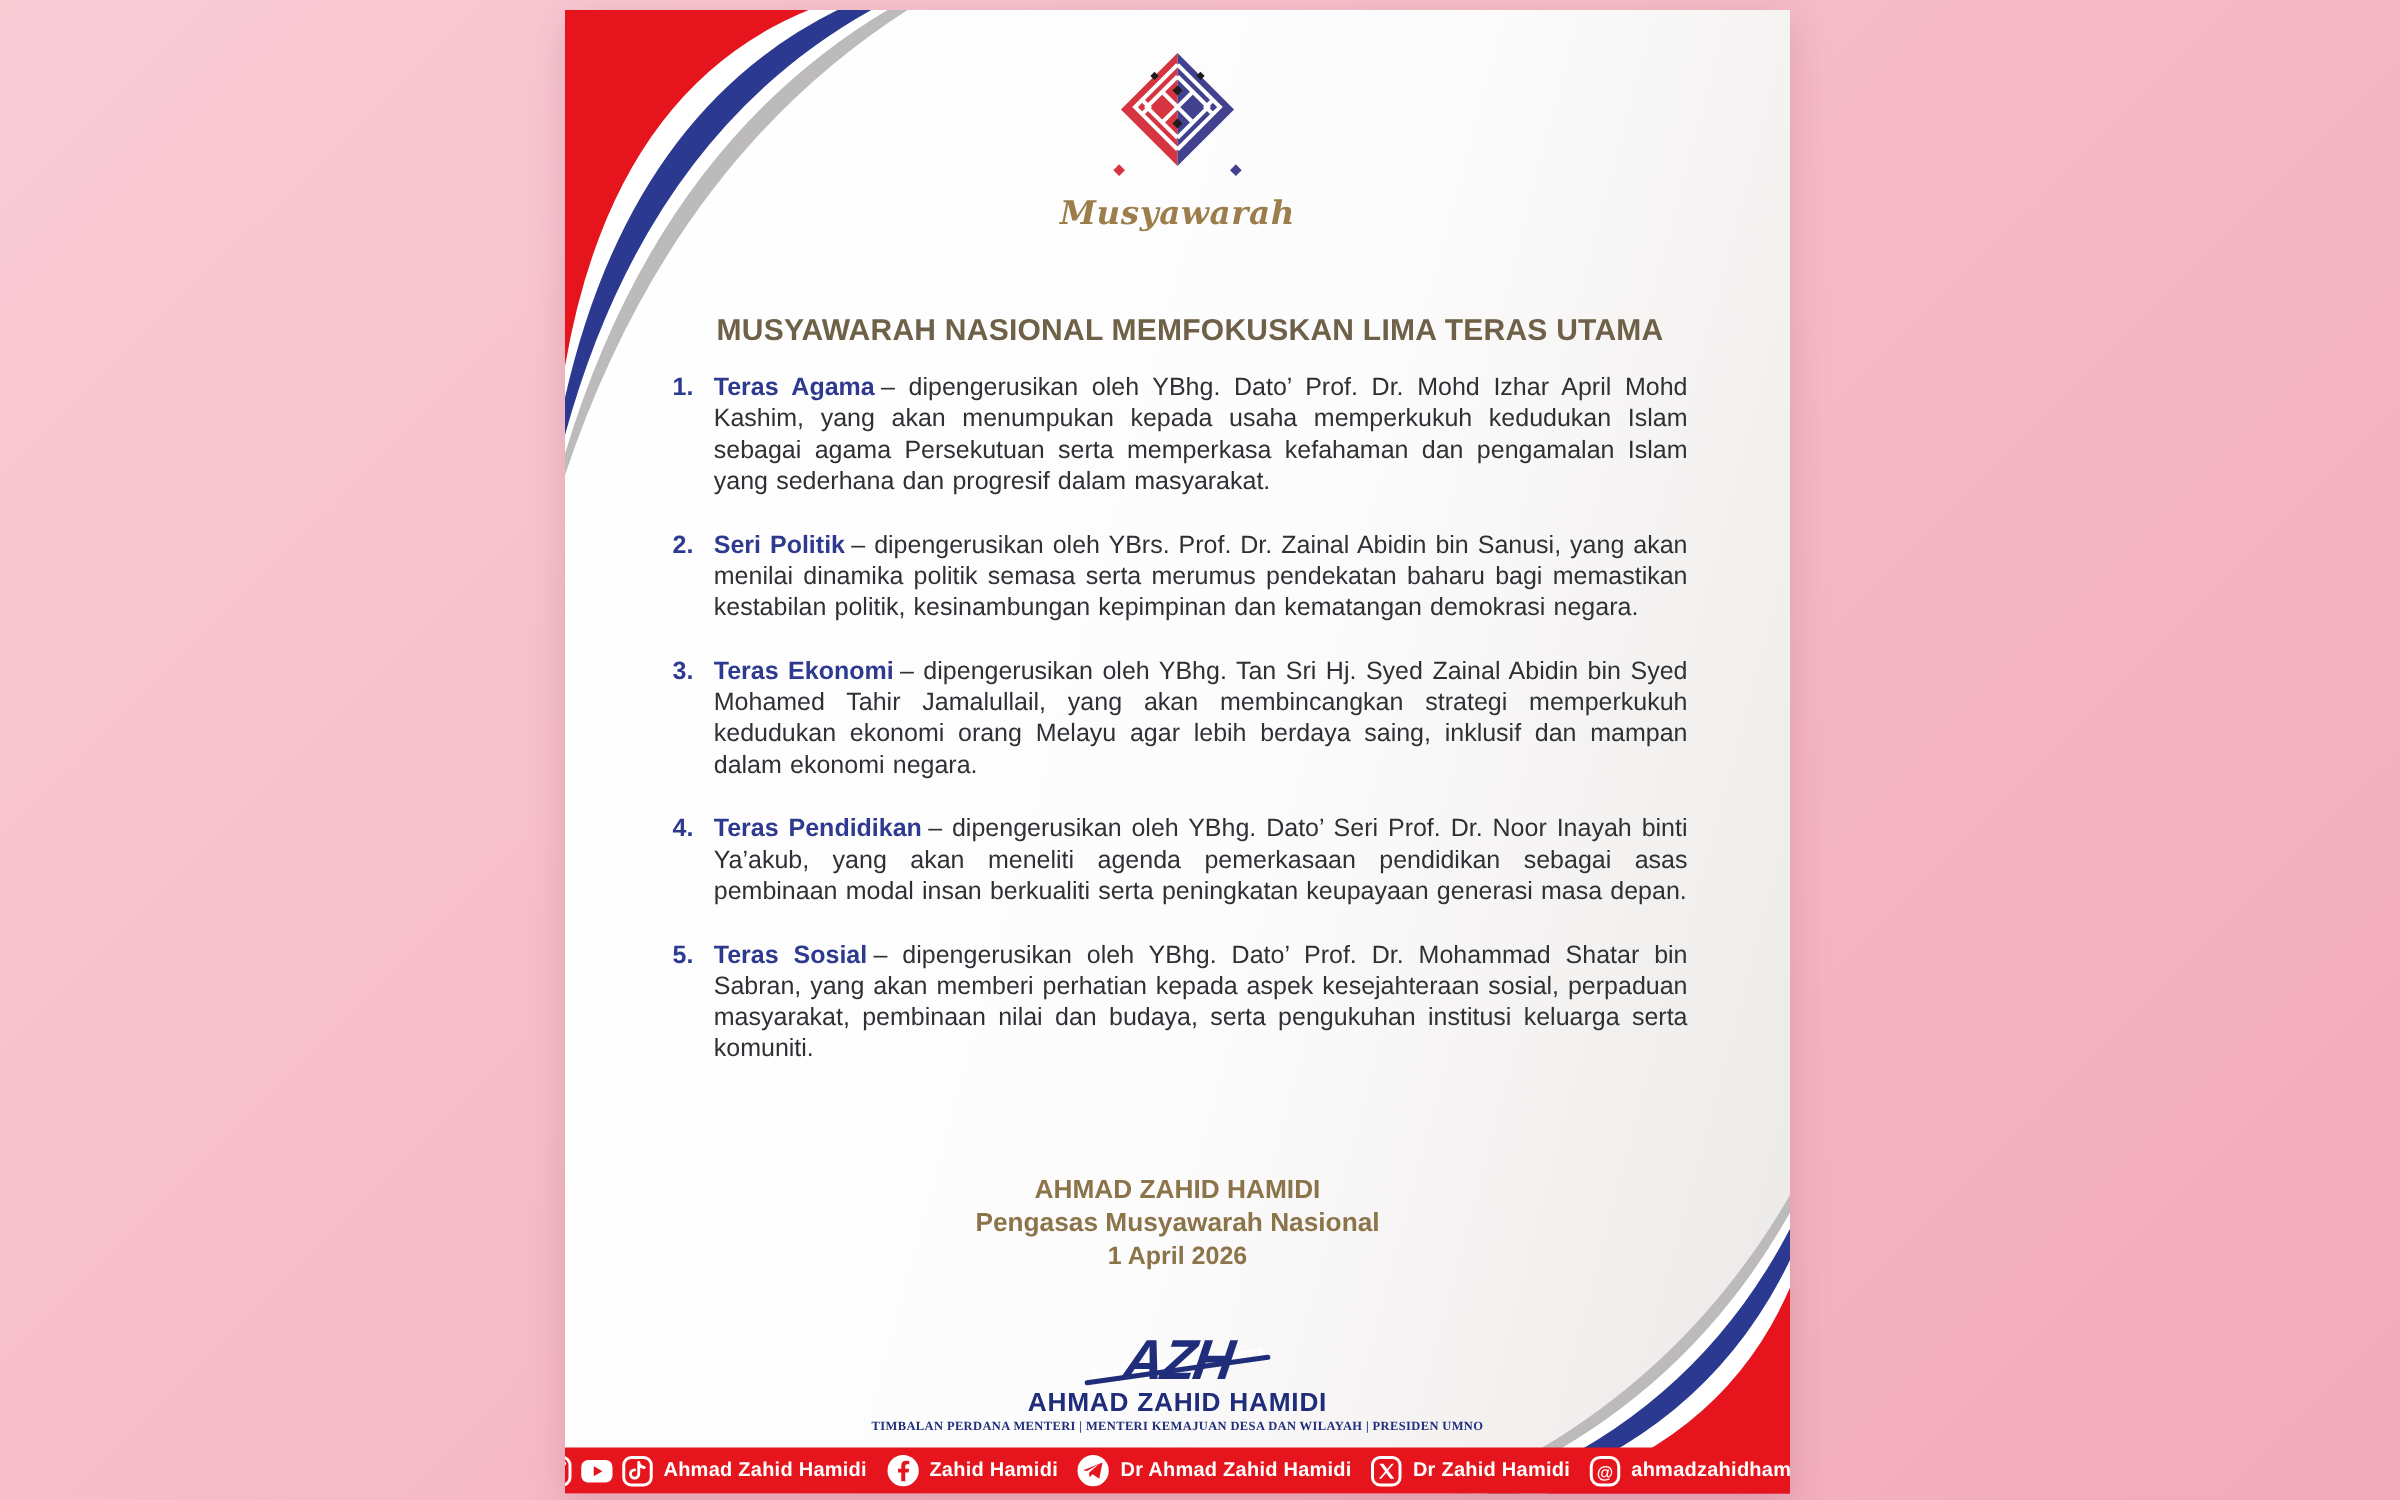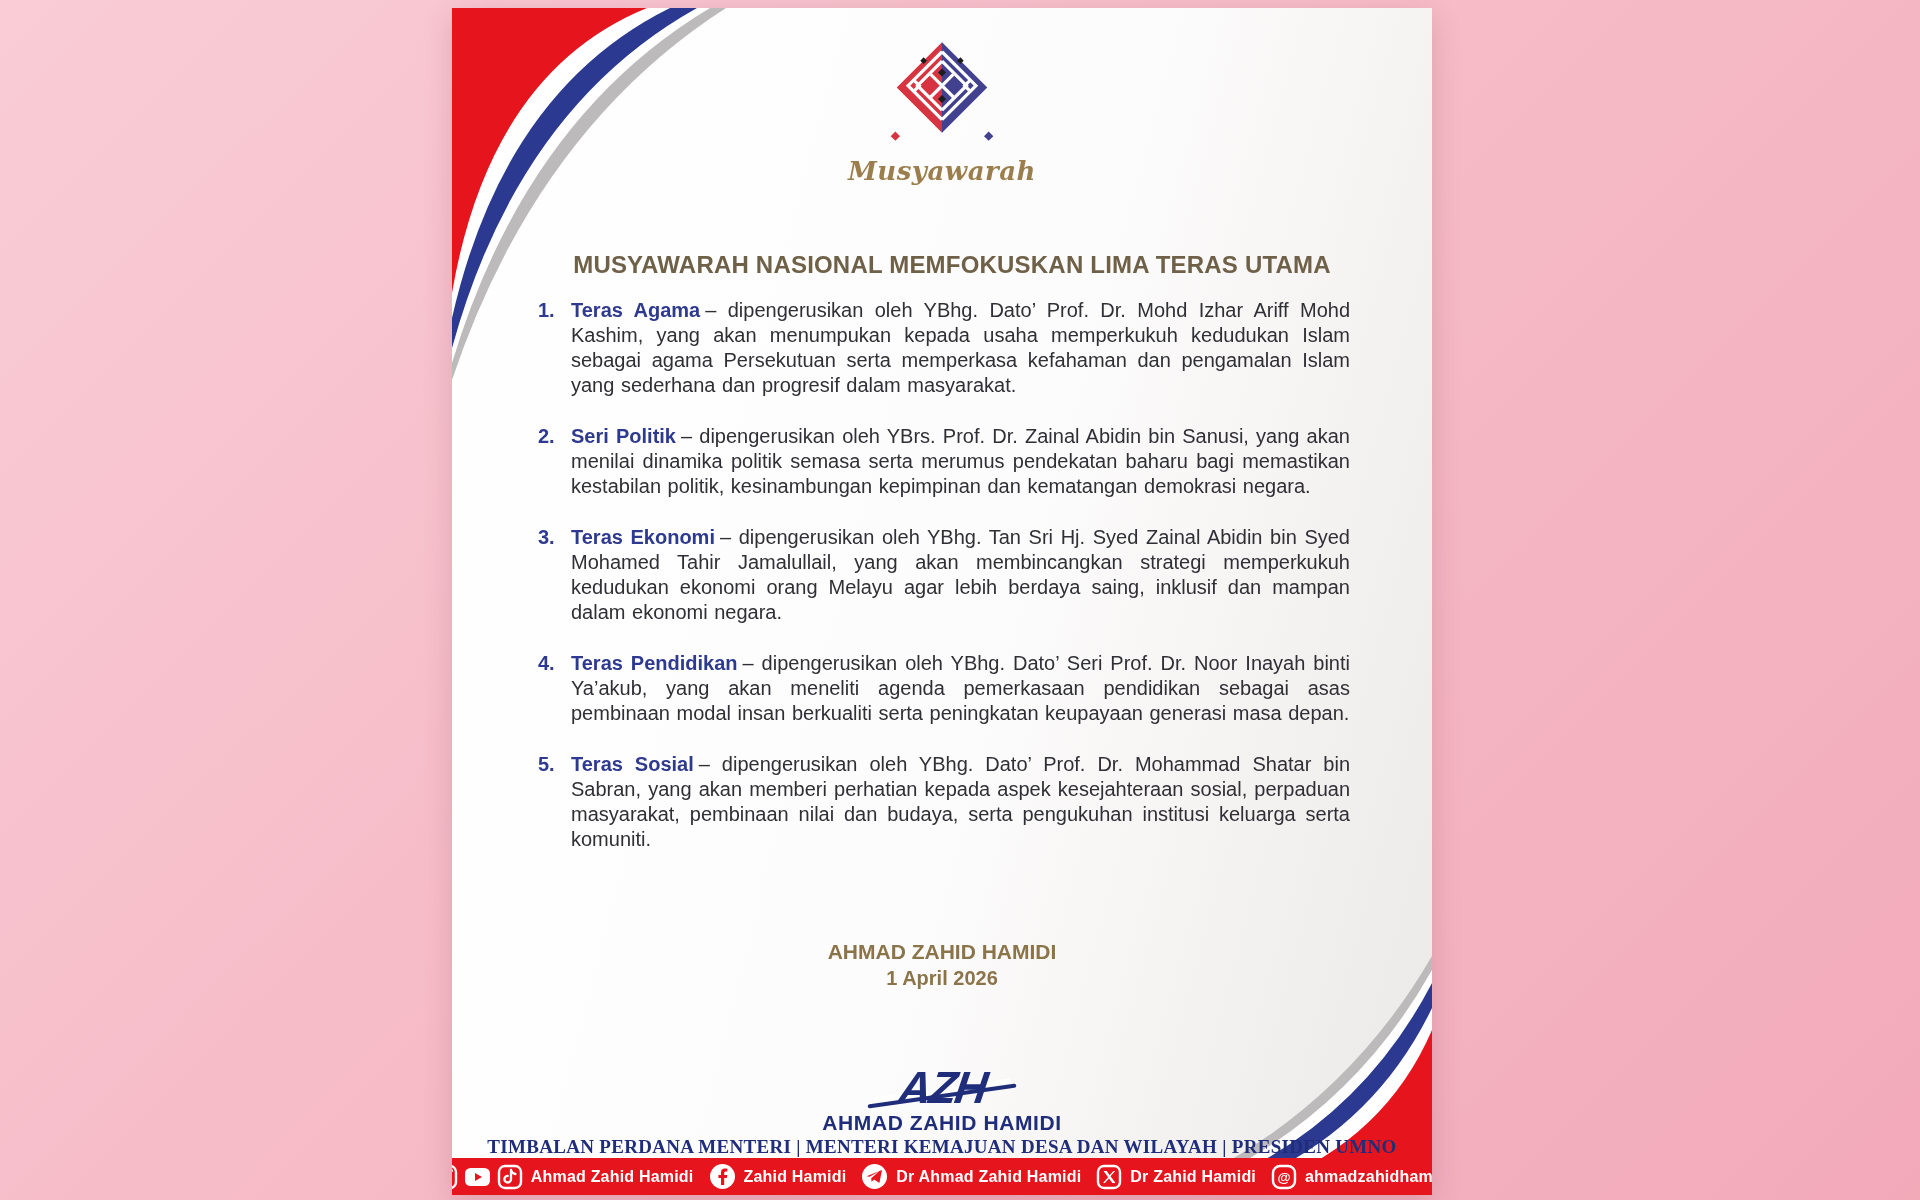--- a/index.html
+++ b/index.html
@@ -57,21 +57,21 @@
     letter-spacing:-2px;color:var(--footer-navy);transform:skewX(-8deg);
   }
   .azh-wrap::before{content:'';position:absolute;left:6px;right:6px;top:46%;height:5px;background:#fff;transform:rotate(-8deg);}
   .azh-wrap::after{content:'';position:absolute;left:0;right:0;top:58%;height:4px;background:var(--footer-navy);transform:rotate(-8deg);border-radius:3px;}
   .footer-name{
     position:absolute;left:0;right:0;top:1103px;text-align:center;
     font-size:21px;font-weight:bold;color:var(--footer-navy);letter-spacing:.6px;
   }
   .footer-titles{
     position:absolute;left:0;right:0;top:1128px;text-align:center;
-    font-family:"Liberation Serif",serif;font-weight:bold;font-size:19px;color:var(--footer-navy);letter-spacing:.3px;
+    font-family:"Liberation Serif",serif;font-weight:bold;font-size:10px;color:var(--footer-navy);letter-spacing:.3px;
   }
   
   .bar{
     position:absolute;left:0;right:0;top:1150px;height:37px;background:var(--red);
     display:flex;align-items:center;justify-content:center;gap:15px;
   }
   .sgroup{display:flex;align-items:center;gap:8px;}
   .sicons{display:flex;align-items:center;gap:6px;}
   .slabel{color:#fff;font-weight:bold;font-size:16px;letter-spacing:.2px;white-space:nowrap;}
   .sicon{display:block;}
@@ -122,21 +122,21 @@
 
   <div class="logo-script">
     <div>Musyawarah</div>
   </div>
 
   <div class="title">MUSYAWARAH NASIONAL MEMFOKUSKAN LIMA TERAS UTAMA</div>
 
   <div class="list">
     <div class="item">
       <span class="num">1.</span>
-      <p class="txt"><span class="head">Teras Agama</span><span class="body">– dipengerusikan oleh YBhg. Dato’ Prof. Dr. Mohd Izhar Ariff Mohd Kashim, yang akan menumpukan kepada usaha memperkukuh kedudukan Islam sebagai agama Persekutuan serta memperkasa kefahaman dan pengamalan Islam yang sederhana dan progresif dalam masyarakat.</span></p>
+      <p class="txt"><span class="head">Teras Agama</span><span class="body">– dipengerusikan oleh YBhg. Dato’ Prof. Dr. Mohd Izhar April Mohd Kashim, yang akan menumpukan kepada usaha memperkukuh kedudukan Islam sebagai agama Persekutuan serta memperkasa kefahaman dan pengamalan Islam yang sederhana dan progresif dalam masyarakat.</span></p>
     </div>
     <div class="item">
       <span class="num">2.</span>
       <p class="txt"><span class="head">Seri Politik</span><span class="body">– dipengerusikan oleh YBrs. Prof. Dr. Zainal Abidin bin Sanusi, yang akan menilai dinamika politik semasa serta merumus pendekatan baharu bagi memastikan kestabilan politik, kesinambungan kepimpinan dan kematangan demokrasi negara.</span></p>
     </div>
     <div class="item">
       <span class="num">3.</span>
       <p class="txt"><span class="head">Teras Ekonomi</span><span class="body">– dipengerusikan oleh YBhg. Tan Sri Hj. Syed Zainal Abidin bin Syed Mohamed Tahir Jamalullail, yang akan membincangkan strategi memperkukuh kedudukan ekonomi orang Melayu agar lebih berdaya saing, inklusif dan mampan dalam ekonomi negara.</span></p>
     </div>
     <div class="item">
@@ -144,20 +144,21 @@
       <p class="txt"><span class="head">Teras Pendidikan</span><span class="body">– dipengerusikan oleh YBhg. Dato’ Seri Prof. Dr. Noor Inayah binti Ya’akub, yang akan meneliti agenda pemerkasaan pendidikan sebagai asas pembinaan modal insan berkualiti serta peningkatan keupayaan generasi masa depan.</span></p>
     </div>
     <div class="item">
       <span class="num">5.</span>
       <p class="txt"><span class="head">Teras Sosial</span><span class="body">– dipengerusikan oleh YBhg. Dato’ Prof. Dr. Mohammad Shatar bin Sabran, yang akan memberi perhatian kepada aspek kesejahteraan sosial, perpaduan masyarakat, pembinaan nilai dan budaya, serta pengukuhan institusi keluarga serta komuniti.</span></p>
     </div>
   </div>
 
   <div class="sig">
     <div>AHMAD ZAHID HAMIDI</div>
+    <div>Pengasas Musyawarah Nasional</div>
     <div class="date">1 April 2026</div>
   </div>
 
   <div class="azh-wrap">
     <span class="azh">AZH</span>
   </div>
   <div class="footer-name">AHMAD ZAHID HAMIDI</div>
   <div class="footer-titles">TIMBALAN PERDANA MENTERI  | MENTERI KEMAJUAN DESA DAN WILAYAH |  PRESIDEN UMNO</div>
 
   <div class="bar">

